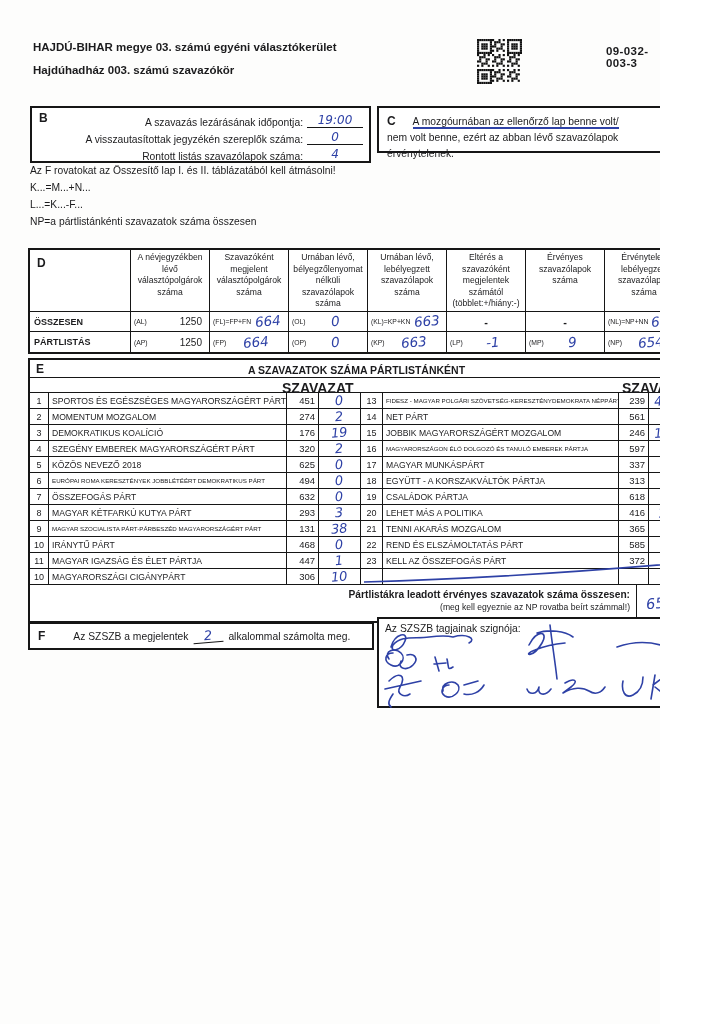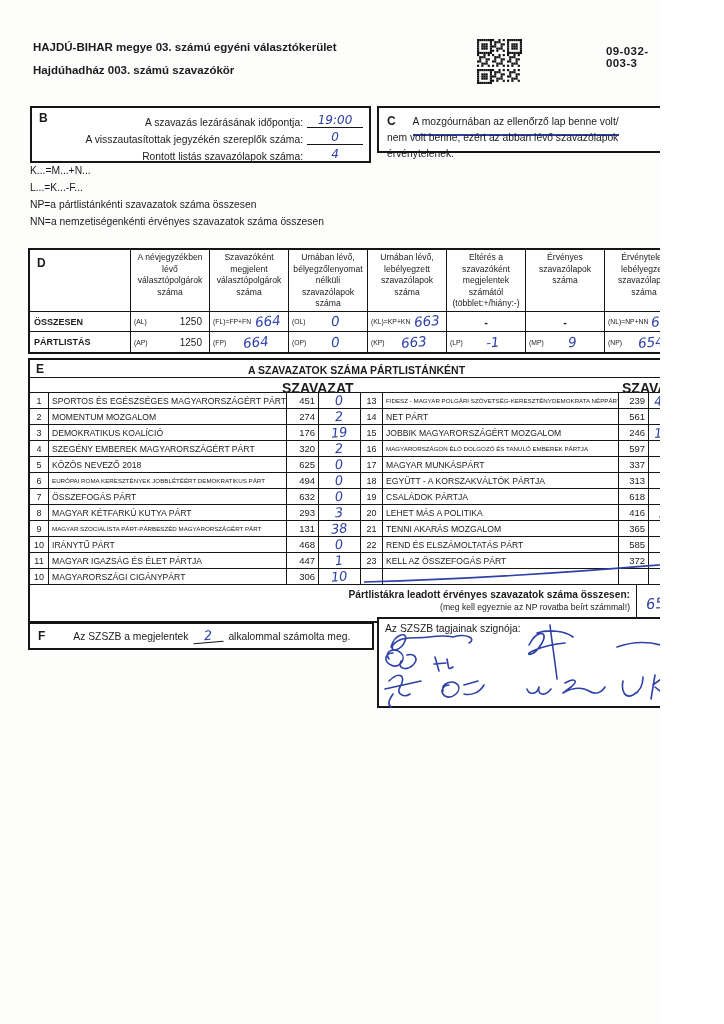--- a/index.html
+++ b/index.html
@@ -21,21 +21,21 @@
   .sec-letter{ font-weight:bold; font-size:12px; }
 
   .b-box{ left:30px; top:106px; width:341px; height:57px; padding:3px 6px 0 6px; }
   .b-letter{ position:absolute; left:7px; top:3px; }
   .b-row{ display:flex; justify-content:flex-end; align-items:flex-end; height:17px; }
   .b-label{ font-size:10.3px; }
   .b-value{ width:56px; text-align:center; border-bottom:1.5px solid #161616;
             font-size:12px; line-height:13px; margin-left:4px; }
 
   .c-box{ left:377px; top:106px; width:318px; height:47px; padding:5px 8px; font-size:10.3px; line-height:16px; }
-  .c-line1{ margin-left:14px; border-bottom:2px solid var(--pen); padding-bottom:7px; }
+  .c-line1{ margin-left:14px; border-bottom:2px solid var(--pen); padding-bottom:0; }
 
   .notes{ left:30px; top:162px; font-size:10.3px; line-height:17px; }
 
   
   .d-table{ left:28px; top:248px; width:657px; border:2px solid #161616; box-sizing:border-box;
             display:grid; grid-template-columns:100px repeat(7,79px); grid-template-rows:62px 20px 20px;
             font-size:8.6px; background:#fff; }
   .dc{ border-left:1px solid #161616; box-sizing:border-box; overflow:hidden; }
   .dc.first{ border-left:none; }
   .dc.hrow{ border-bottom:1px solid #161616; text-align:center; padding:2px 1px; line-height:1.35; }
@@ -325,24 +325,24 @@
       </div>
   </div>
 
   <div class="abs box c-box">
     <span class="sec-letter">C</span>
     <span class="c-line1">A mozgóurnában az ellenőrző lap benne volt/</span>
     <div>nem volt benne, ezért az abban lévő szavazólapok érvénytelenek.</div>
   </div>
 
   <div class="abs notes">
+      <div class="note-line">Az F rovatokat az Összesítő lap I. és II. táblázatából kell átmásolni!</div>
       <div class="note-line">K...=M...+N...</div>
       <div class="note-line">L...=K...-F...</div>
       <div class="note-line">NP=a pártlistánkénti szavazatok száma összesen</div>
-      <div class="note-line">NN=a nemzetiségenkénti érvényes szavazatok száma összesen</div>
     </div>
 
   <div class="abs d-table">
       <div class="dc hrow first" style="text-align: left;">
         <span class="sec-letter d-letter">D</span>
       </div>
       <div class="dc hrow">A névjegyzékben lévő választópolgárok száma</div>
       <div class="dc hrow">Szavazóként megjelent választópolgárok száma</div>
       <div class="dc hrow">Urnában lévő, bélyegzőlenyomat nélküli szavazólapok száma</div>
       <div class="dc hrow">Urnában lévő, lebélyegzett szavazólapok száma</div>

